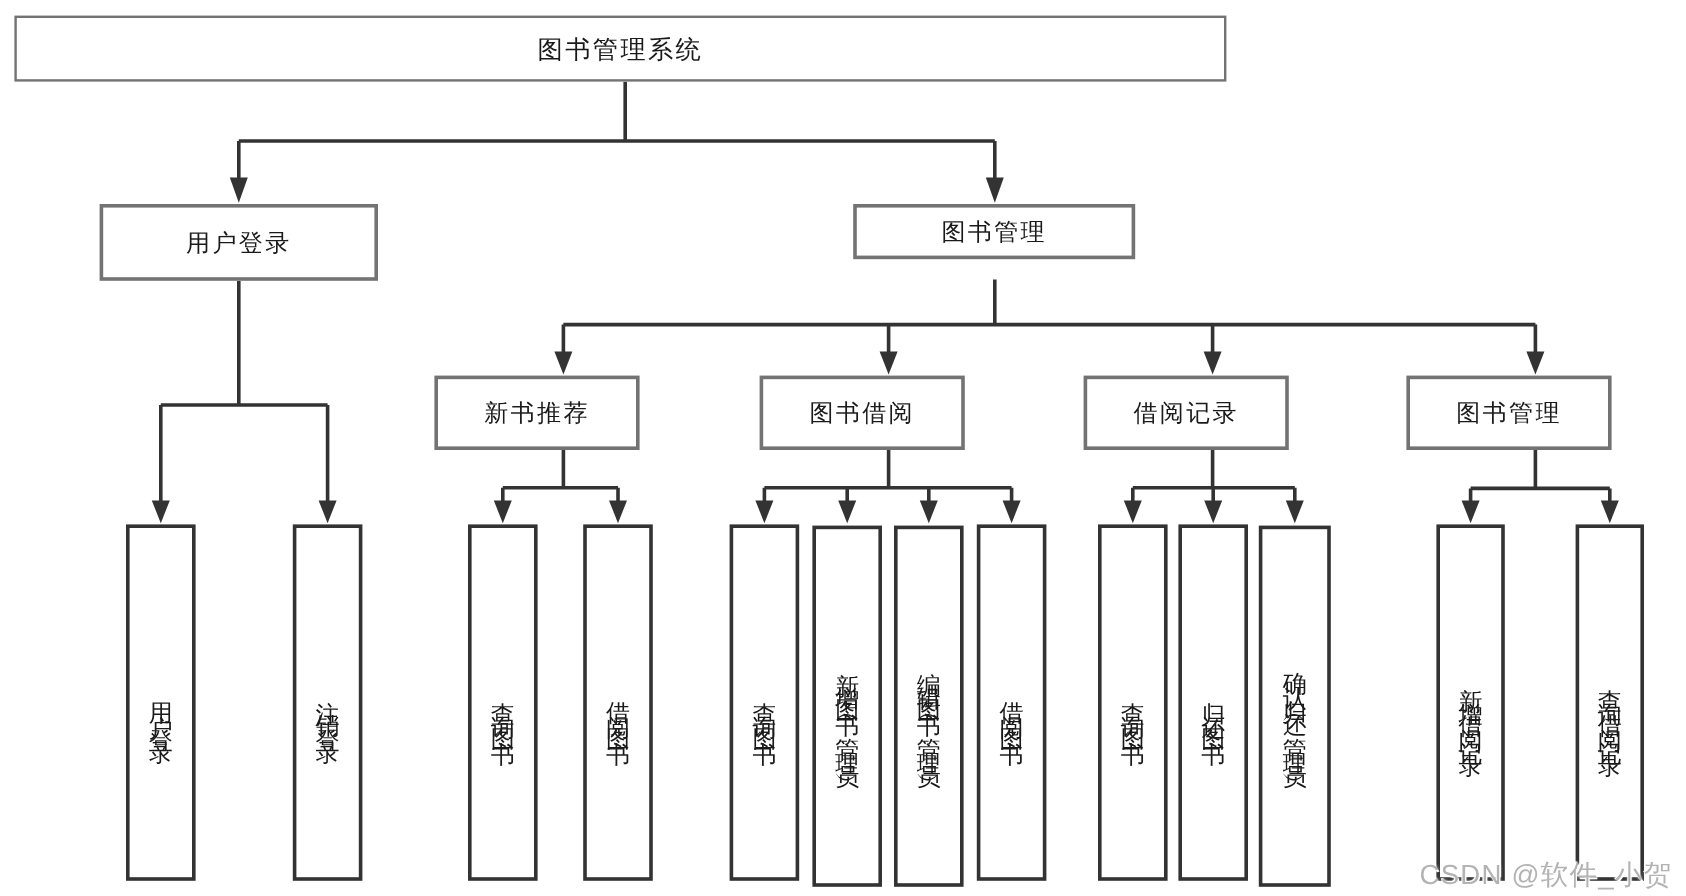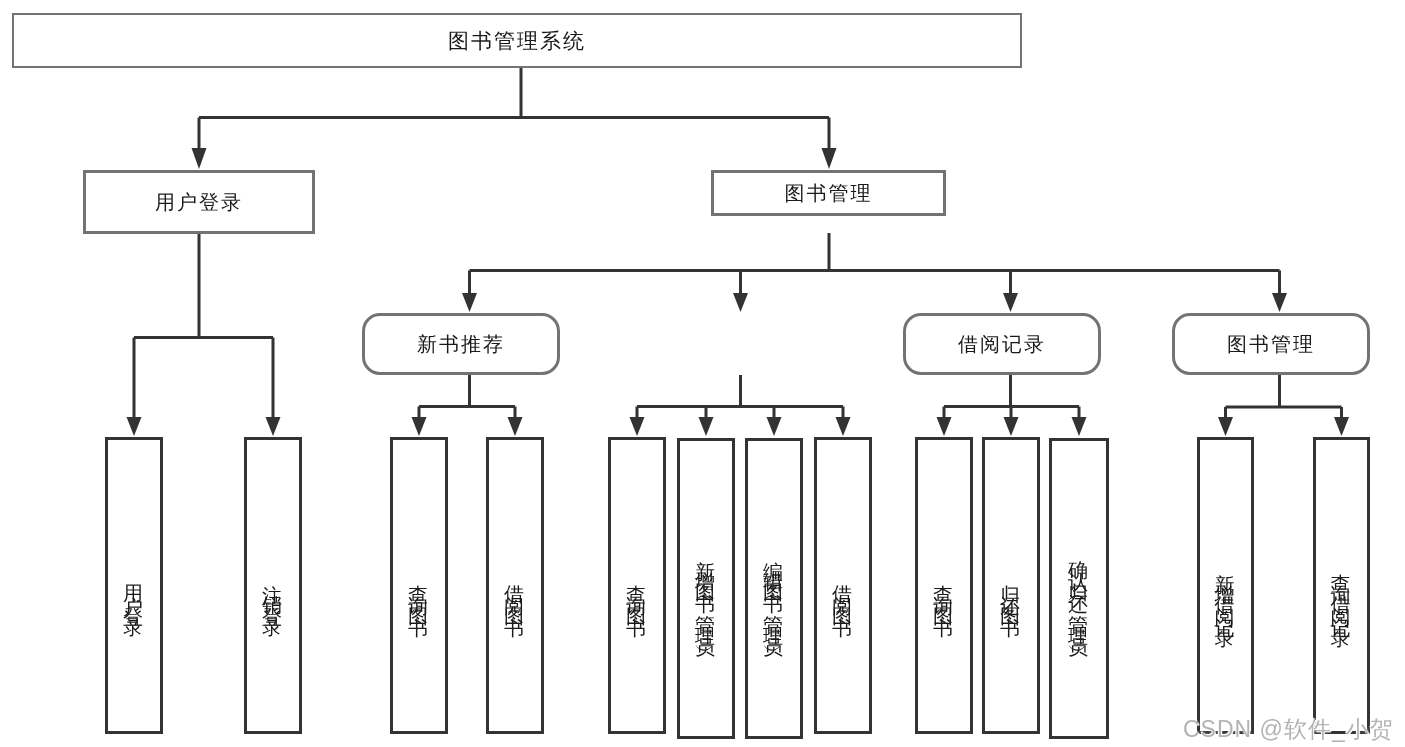--- a/index.html
+++ b/index.html
@@ -11,21 +11,21 @@
   .wires path{stroke:#333333;stroke-width:3;fill:none;}
   .wires polygon{fill:#333333;stroke:none;}
   .box{
     position:absolute;box-sizing:border-box;background:#ffffff;
     border:3px solid #737373;display:flex;align-items:center;justify-content:center;
     font-size:20px;letter-spacing:2px;white-space:nowrap;z-index:2;
   }
   #n-root{left:12px;top:13px;width:1010px;height:55px;border-width:2px;font-size:21px;}
   #n-login{left:83px;top:170px;width:232px;height:64px;}
   #n-mgmt{left:711px;top:170px;width:235px;height:46px;}
-  .l3{top:313px;width:198px;height:62px;border-radius:18px;}
+  .l3{top:313px;width:171px;height:62px;}
   #n-rec{left:362px;}
   #n-bor{left:633px;}
   #n-cur{left:903px;}
   #n-rcd{left:1172px;}
   .vnode{
     position:absolute;top:437px;width:58px;height:297px;box-sizing:border-box;
     background:#ffffff;border:3px solid #333333;
     display:flex;align-items:center;justify-content:center;z-index:2;
   }
   .vnode span{
@@ -92,20 +92,21 @@
       <polygon points="1334,417 1349,417 1341.5,436"></polygon>
     </g>
   </svg>
 
   <div class="box" id="n-root">图书管理系统</div>
 
   <div class="box" id="n-login">用户登录</div>
   <div class="box" id="n-mgmt">图书管理</div>
 
   <div class="box l3" id="n-rec">新书推荐</div>
+  <div class="box l3" id="n-bor">图书借阅</div>
   <div class="box l3" id="n-cur">借阅记录</div>
   <div class="box l3" id="n-rcd">图书管理</div>
 
   <div class="vnode" id="lf-login">
     <span>用户登录</span>
   </div>
   <div class="vnode" id="lf-logout">
     <span>注销登录</span>
   </div>
 

